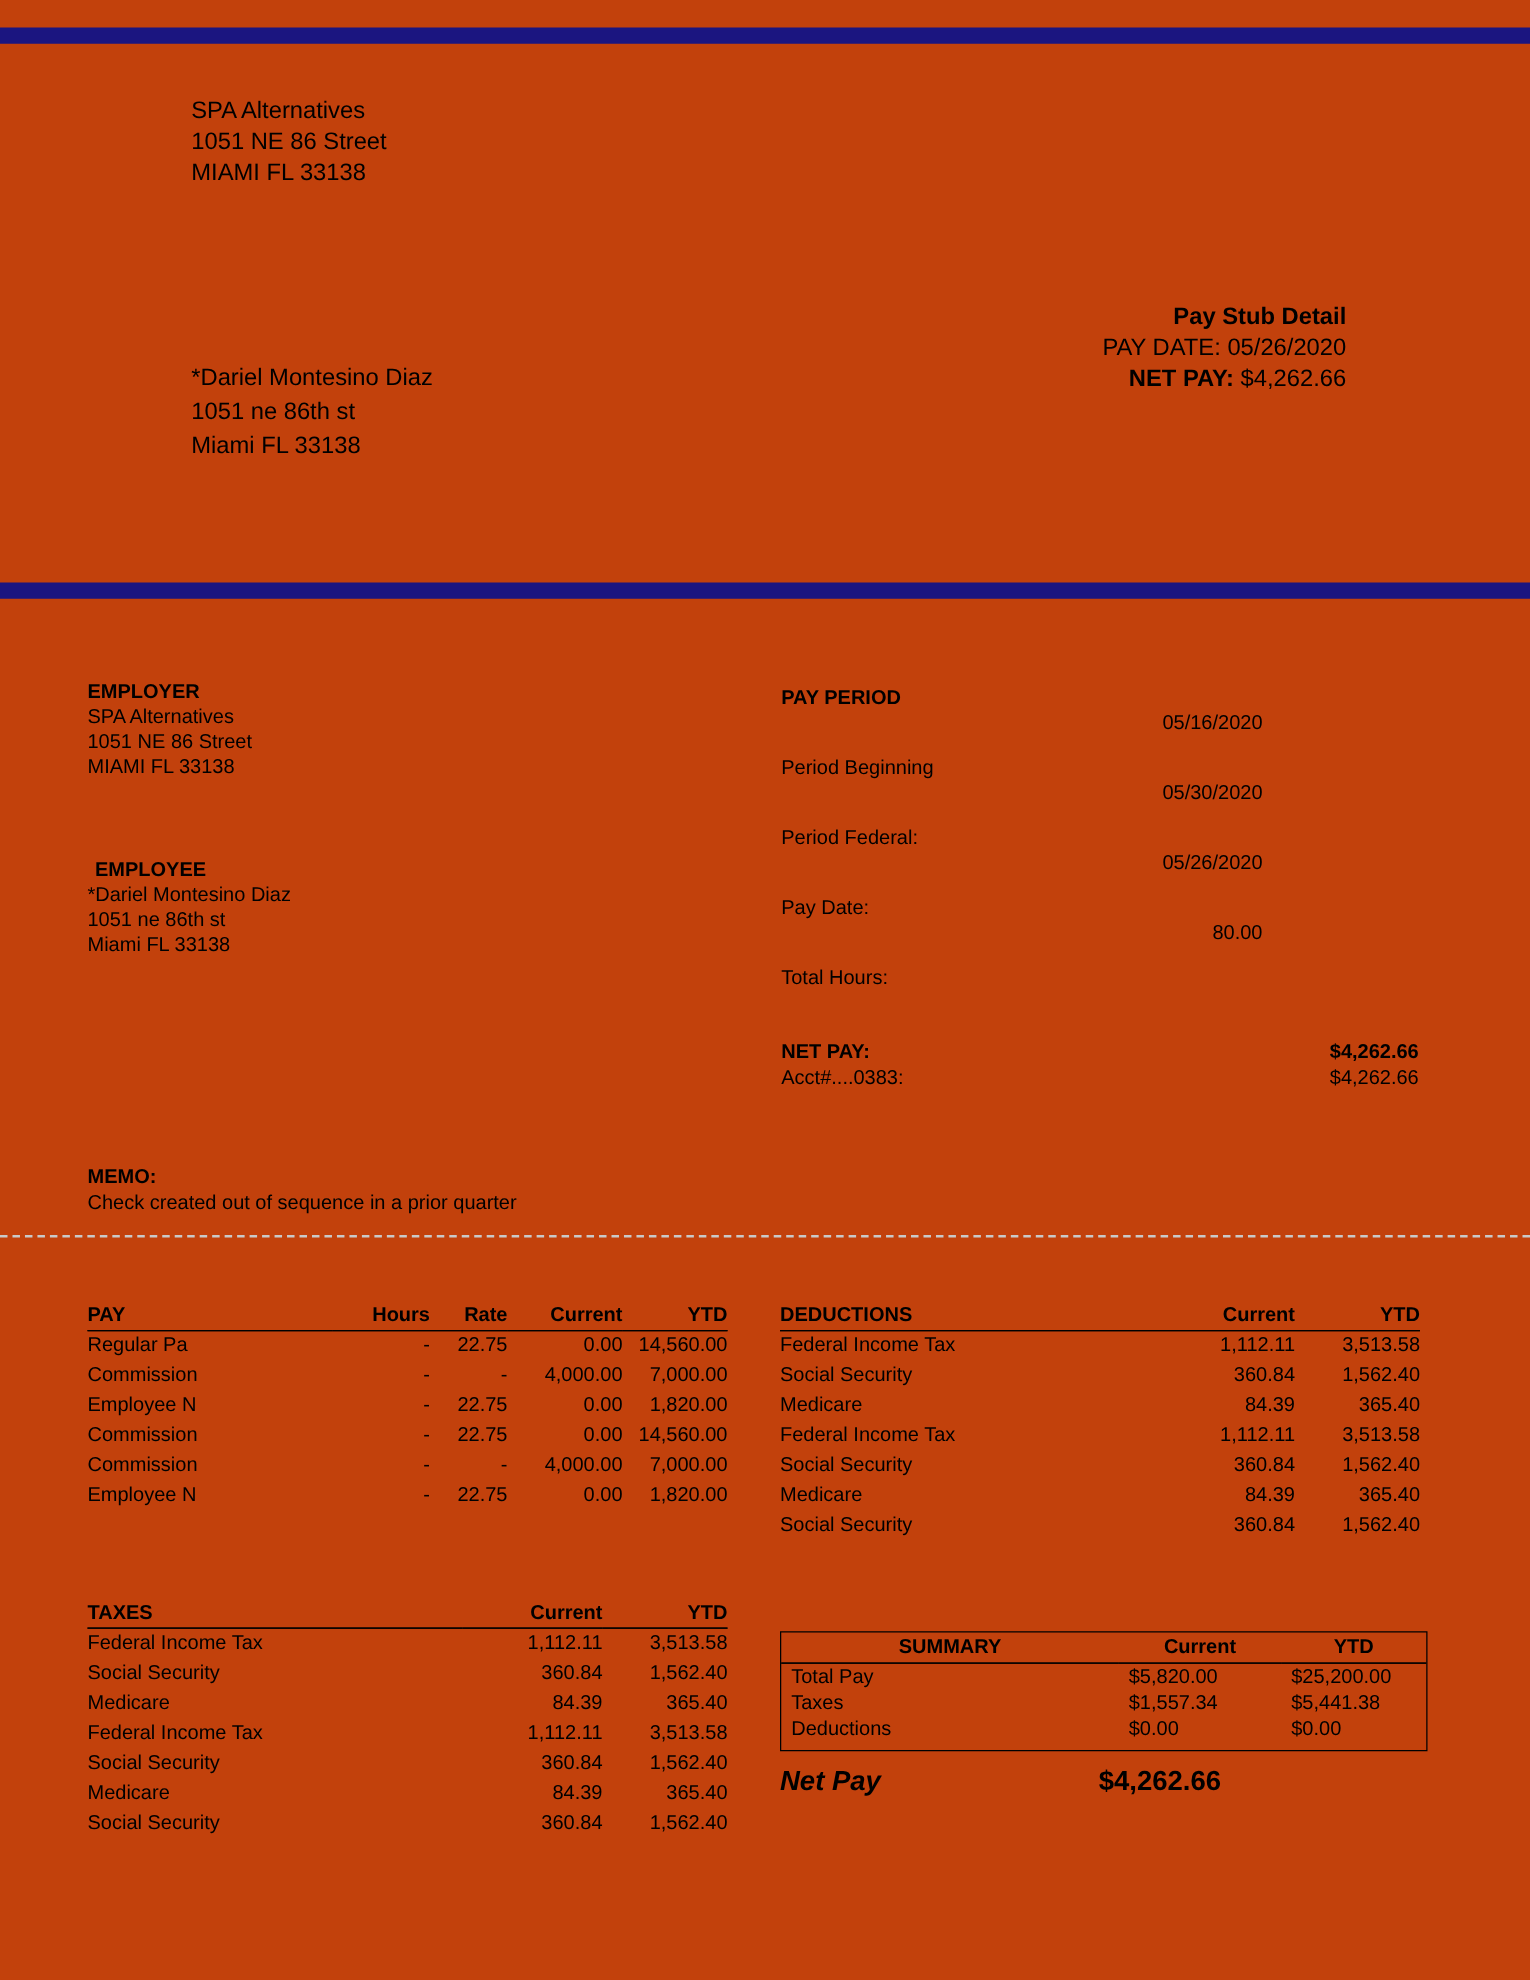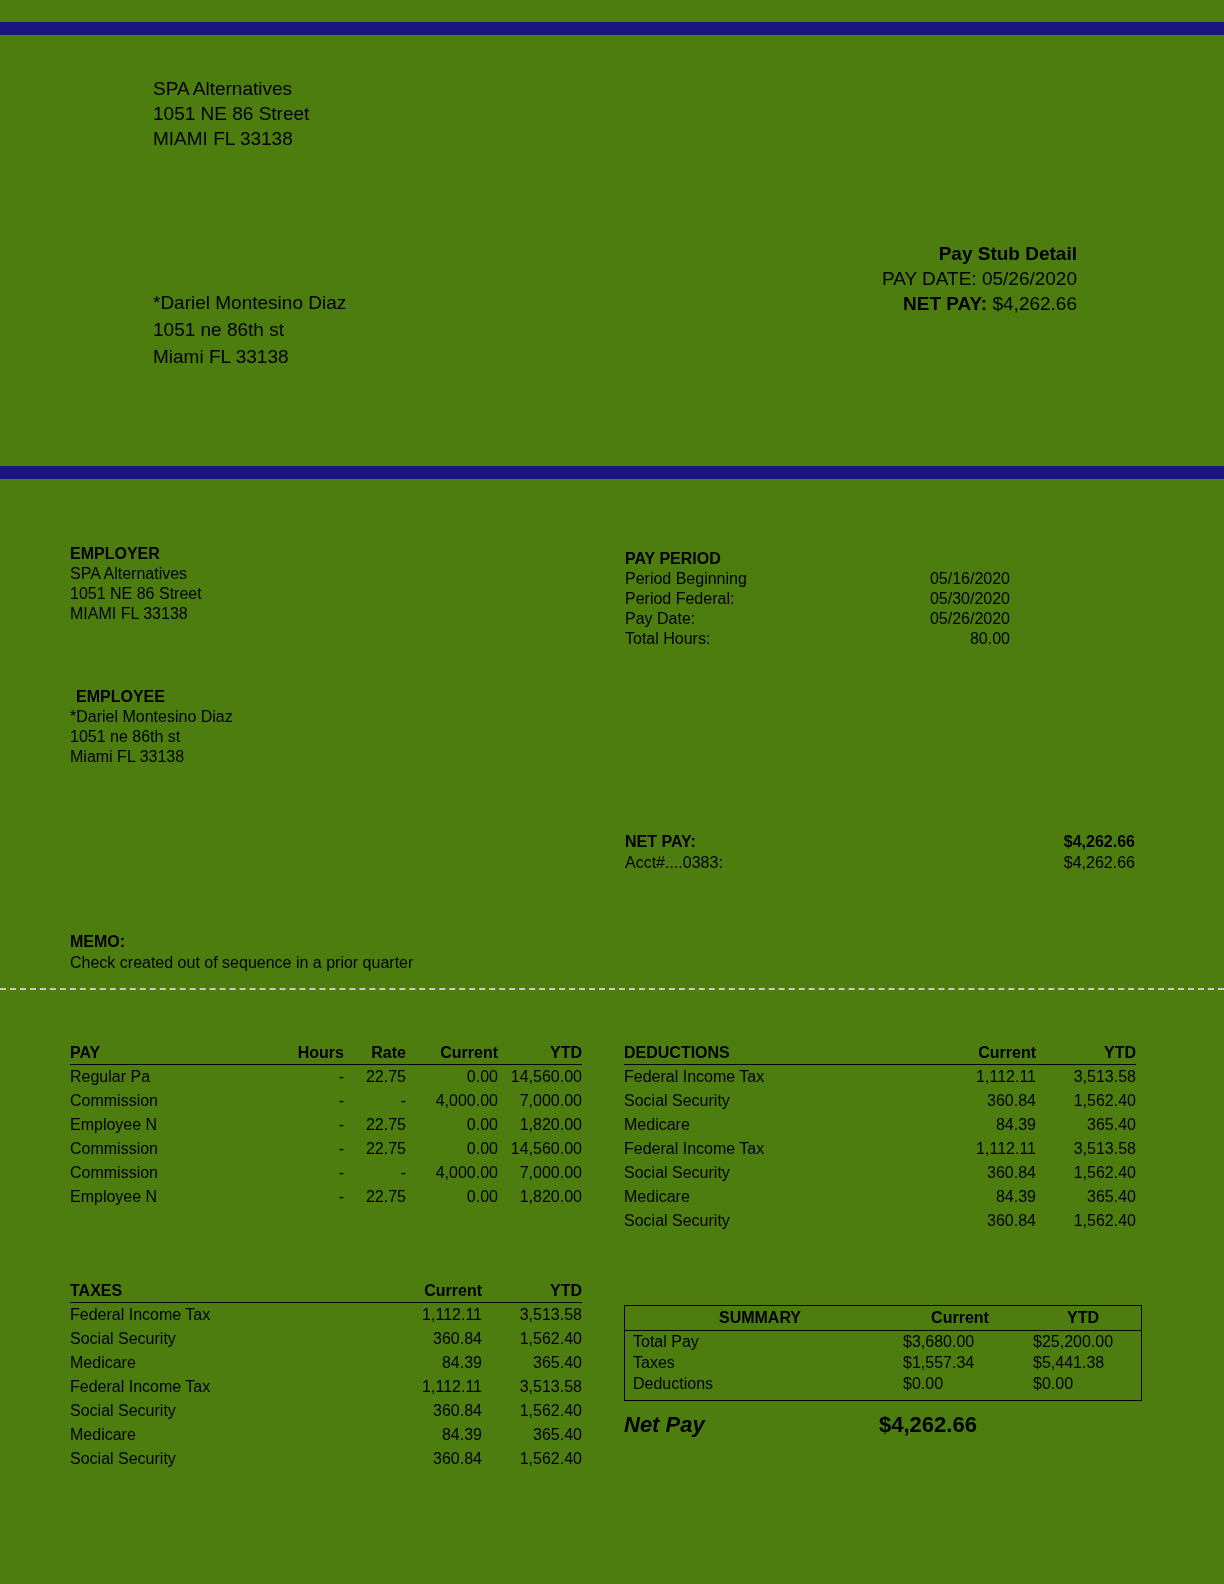--- a/index.html
+++ b/index.html
@@ -8,21 +8,21 @@
     background: #ffffff;
   }
   body {
     font-family: "Liberation Sans", sans-serif;
     color: #000000;
   }
   .page {
     position: relative;
     width: 1224px;
     height: 1584px;
-    background: #4d7c0f;
+    background: #c2410c;
     overflow: hidden;
   }
 
   
   .navy-bar {
     position: absolute;
     left: 0;
     width: 1224px;
     height: 13px;
     background: #1b1580;
@@ -81,21 +81,21 @@
 
   .payperiod-block {
     position: absolute;
     left: 625px;
     top: 549px;
     width: 385px;
     font-size: 16px;
     line-height: 20px;
   }
   .pp-row { display: flex; }
-  .pp-row .k { flex: 1 1 auto; }
+  .pp-row .k { flex: 1 1 auto; margin-top: 36px; }
   .pp-row .v { flex: 0 0 auto; text-align: left; white-space: pre; }
 
   .netpay-block {
     position: absolute;
     left: 625px;
     top: 831px;
     width: 510px;
     font-size: 16px;
     line-height: 21px;
   }
@@ -460,21 +460,21 @@
       <thead>
         <tr>
           <th class="c-label">SUMMARY</th>
           <th class="c-num">Current</th>
           <th class="c-num">YTD</th>
         </tr>
       </thead>
       <tbody>
         <tr>
           <td class="c-label">Total Pay</td>
-          <td class="c-num">$3,680.00</td>
+          <td class="c-num">$5,820.00</td>
           <td class="c-num">$25,200.00</td>
         </tr>
         <tr>
           <td class="c-label">Taxes</td>
           <td class="c-num">$1,557.34</td>
           <td class="c-num">$5,441.38</td>
         </tr>
         <tr>
           <td class="c-label">Deductions</td>
           <td class="c-num">$0.00</td>

